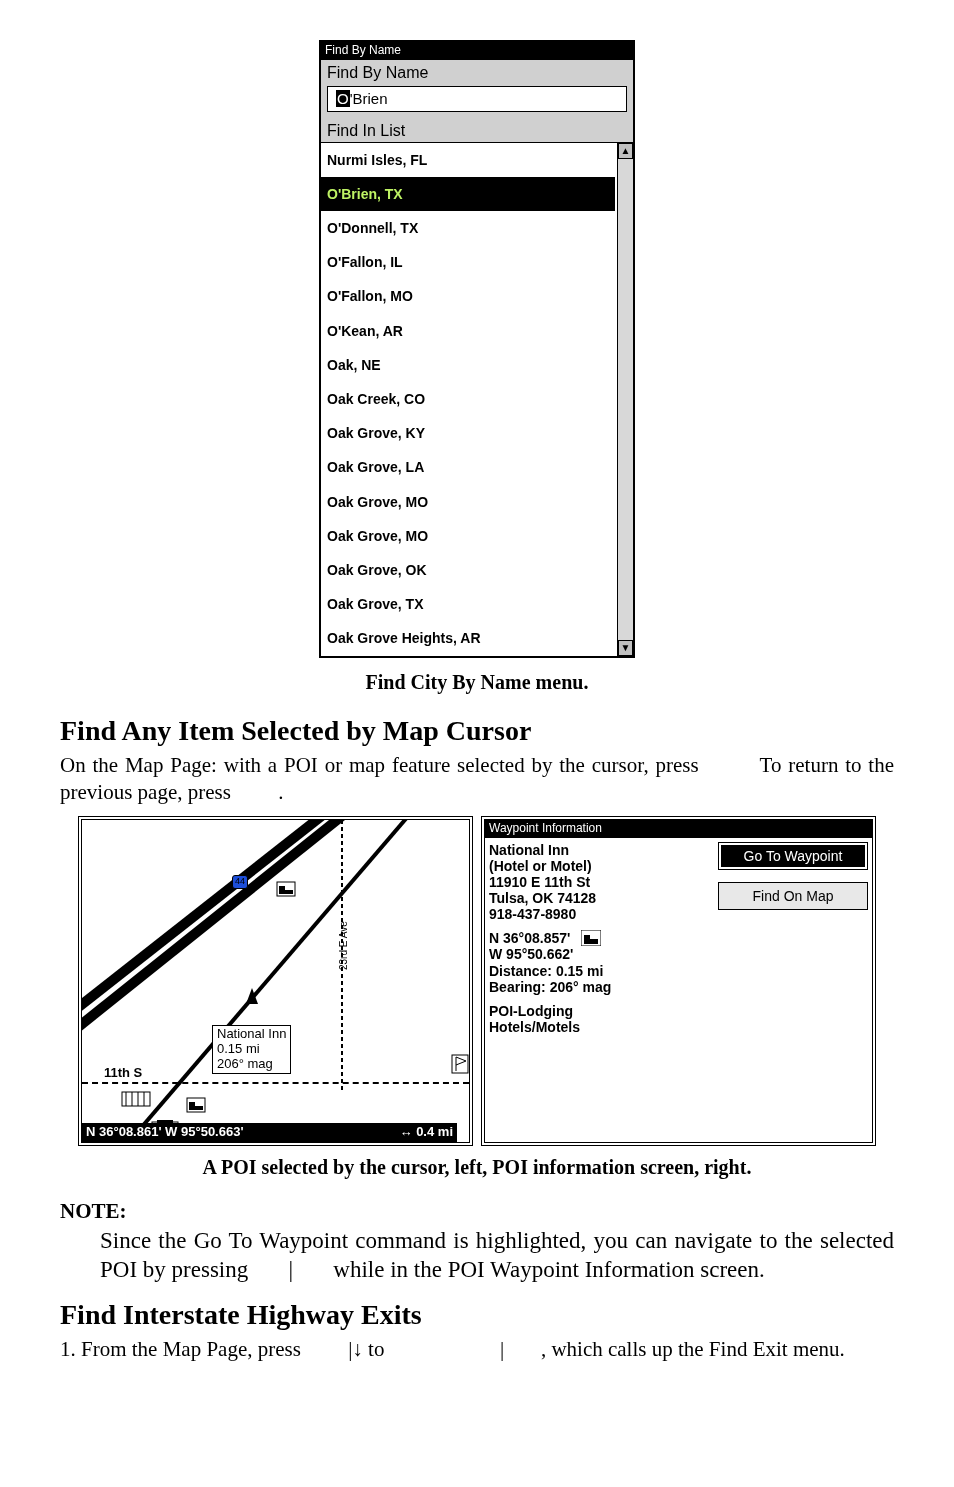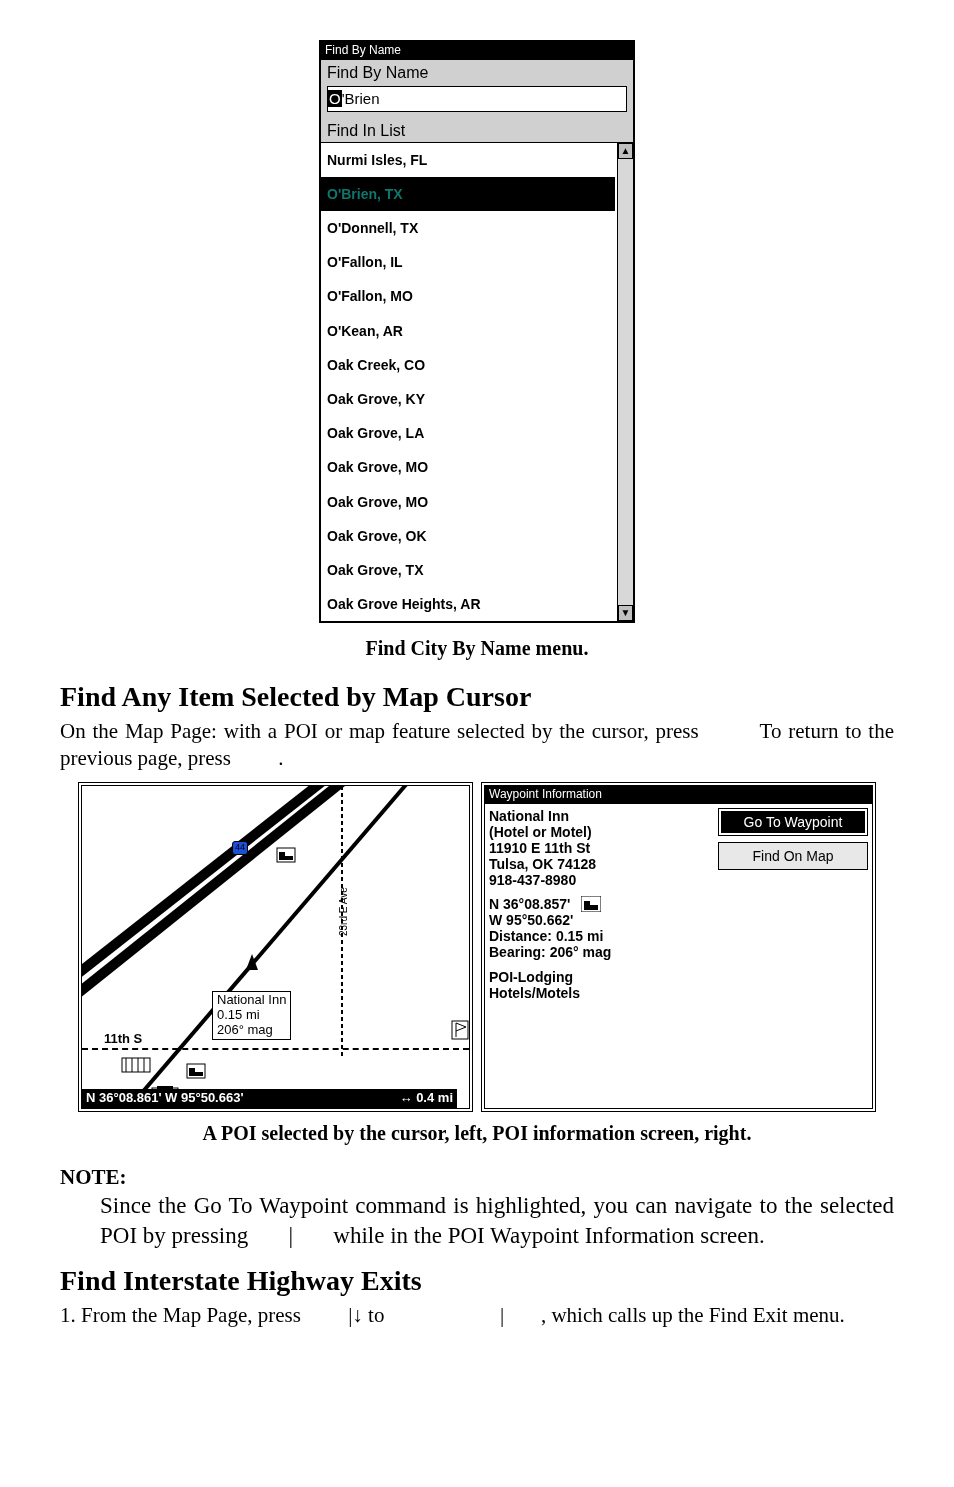--- a/index.html
+++ b/index.html
@@ -28,21 +28,21 @@
     font-size: 12px;
   }
   .fbn-header-area {
     background: #d0d0d0;
     padding: 3px 6px 6px 6px;
   }
   .fbn-label { font-size: 16px; margin-bottom: 3px; }
   .fbn-input {
     background: #fff;
     border: 1px solid #000;
-    padding: 2px 0;
+    padding: 2px 8px;
     font-size: 15px;
   }
   .fbn-cursor {
     background: #000;
     color: #fff;
     padding: 0 1px;
   }
   .fbn-list-label {
     background: #d0d0d0;
     padding: 3px 6px 0 6px;
@@ -57,21 +57,21 @@
     font-size: 14px;
     padding-right: 18px;
   }
   .fbn-item {
     padding: 8px 6px;
     white-space: nowrap;
     overflow: hidden;
   }
   .fbn-item.selected {
     background: #000;
-    color: #0f766e;
+    color: #bef264;
   }
   .fbn-scrollbar {
     position: absolute;
     right: 0; top: 0; bottom: 0;
     width: 16px;
     background: #d8d8d8;
     border-left: 1px solid #000;
   }
   .fbn-arrow {
     position: absolute;
@@ -176,21 +176,21 @@
     font-weight: bold;
     line-height: 1.15;
   }
   .wp-right { width: 150px; }
   .wp-button {
     border: 1px solid #000;
     background: #e8e8e8;
     padding: 4px 16px;
     text-align: center;
     font-size: 14px;
-    margin-bottom: 6px;
+    margin-bottom: 12px;
   }
   .wp-button.selected {
     background: #000;
     color: #fff;
     box-shadow: 0 0 0 2px #fff inset, 0 0 0 3px #000 inset;
   }
   .note-heading {
     font-weight: bold;
     font-size: 21px;
     margin-top: 8px;
@@ -216,20 +216,21 @@
     </div>
     <div class="fbn-list-label">Find In List</div>
     <div class="fbn-list">
       <div class="fbn-list-inner" id="fbn-list-inner">
           <div class="fbn-item">Nurmi Isles, FL</div>
           <div class="fbn-item selected">O'Brien, TX</div>
           <div class="fbn-item">O'Donnell, TX</div>
           <div class="fbn-item">O'Fallon, IL</div>
           <div class="fbn-item">O'Fallon, MO</div>
           <div class="fbn-item">O'Kean, AR</div>
+          <div class="fbn-item">Oak, NE</div>
           <div class="fbn-item">Oak Creek, CO</div>
           <div class="fbn-item">Oak Grove, KY</div>
           <div class="fbn-item">Oak Grove, LA</div>
           <div class="fbn-item">Oak Grove, MO</div>
           <div class="fbn-item">Oak Grove, MO</div>
           <div class="fbn-item">Oak Grove, OK</div>
           <div class="fbn-item">Oak Grove, TX</div>
           <div class="fbn-item">Oak Grove Heights, AR</div>
         </div>
       <div class="fbn-scrollbar">

